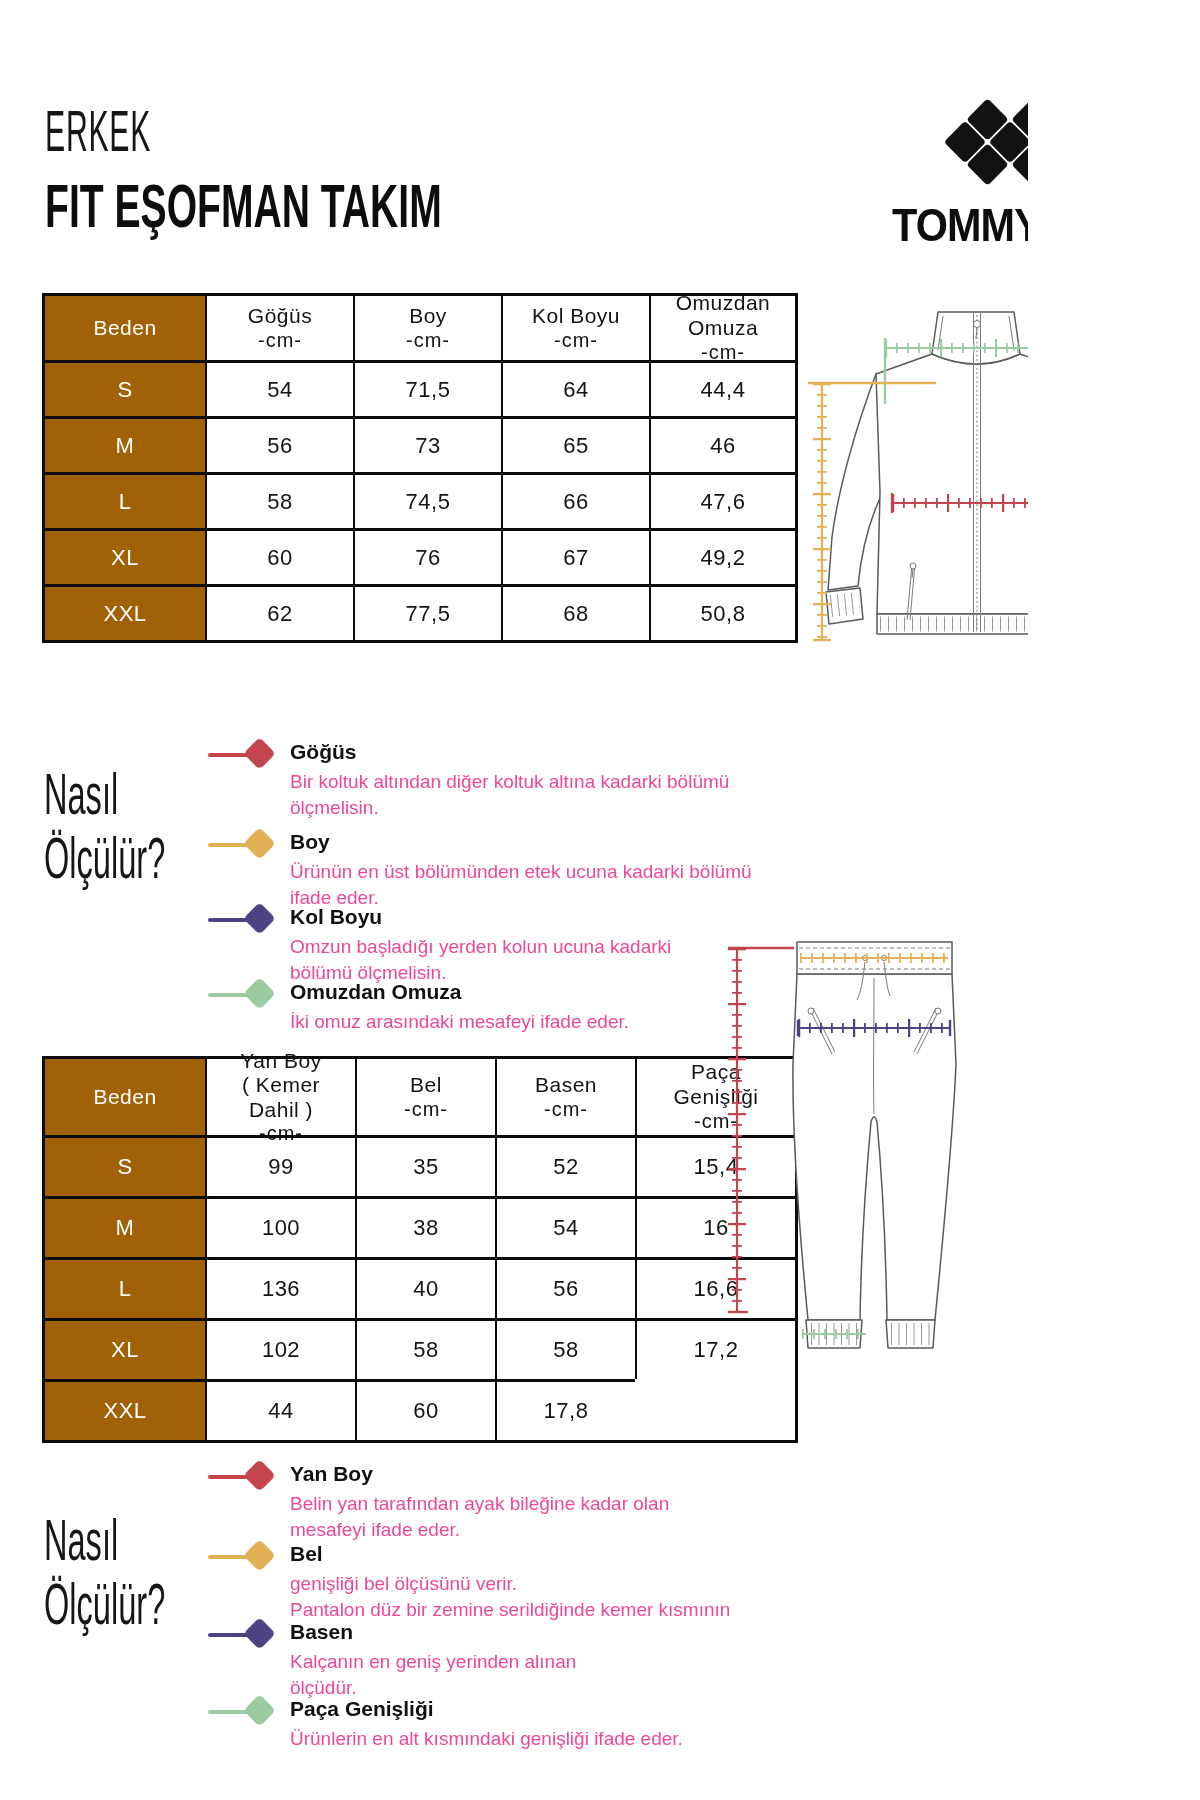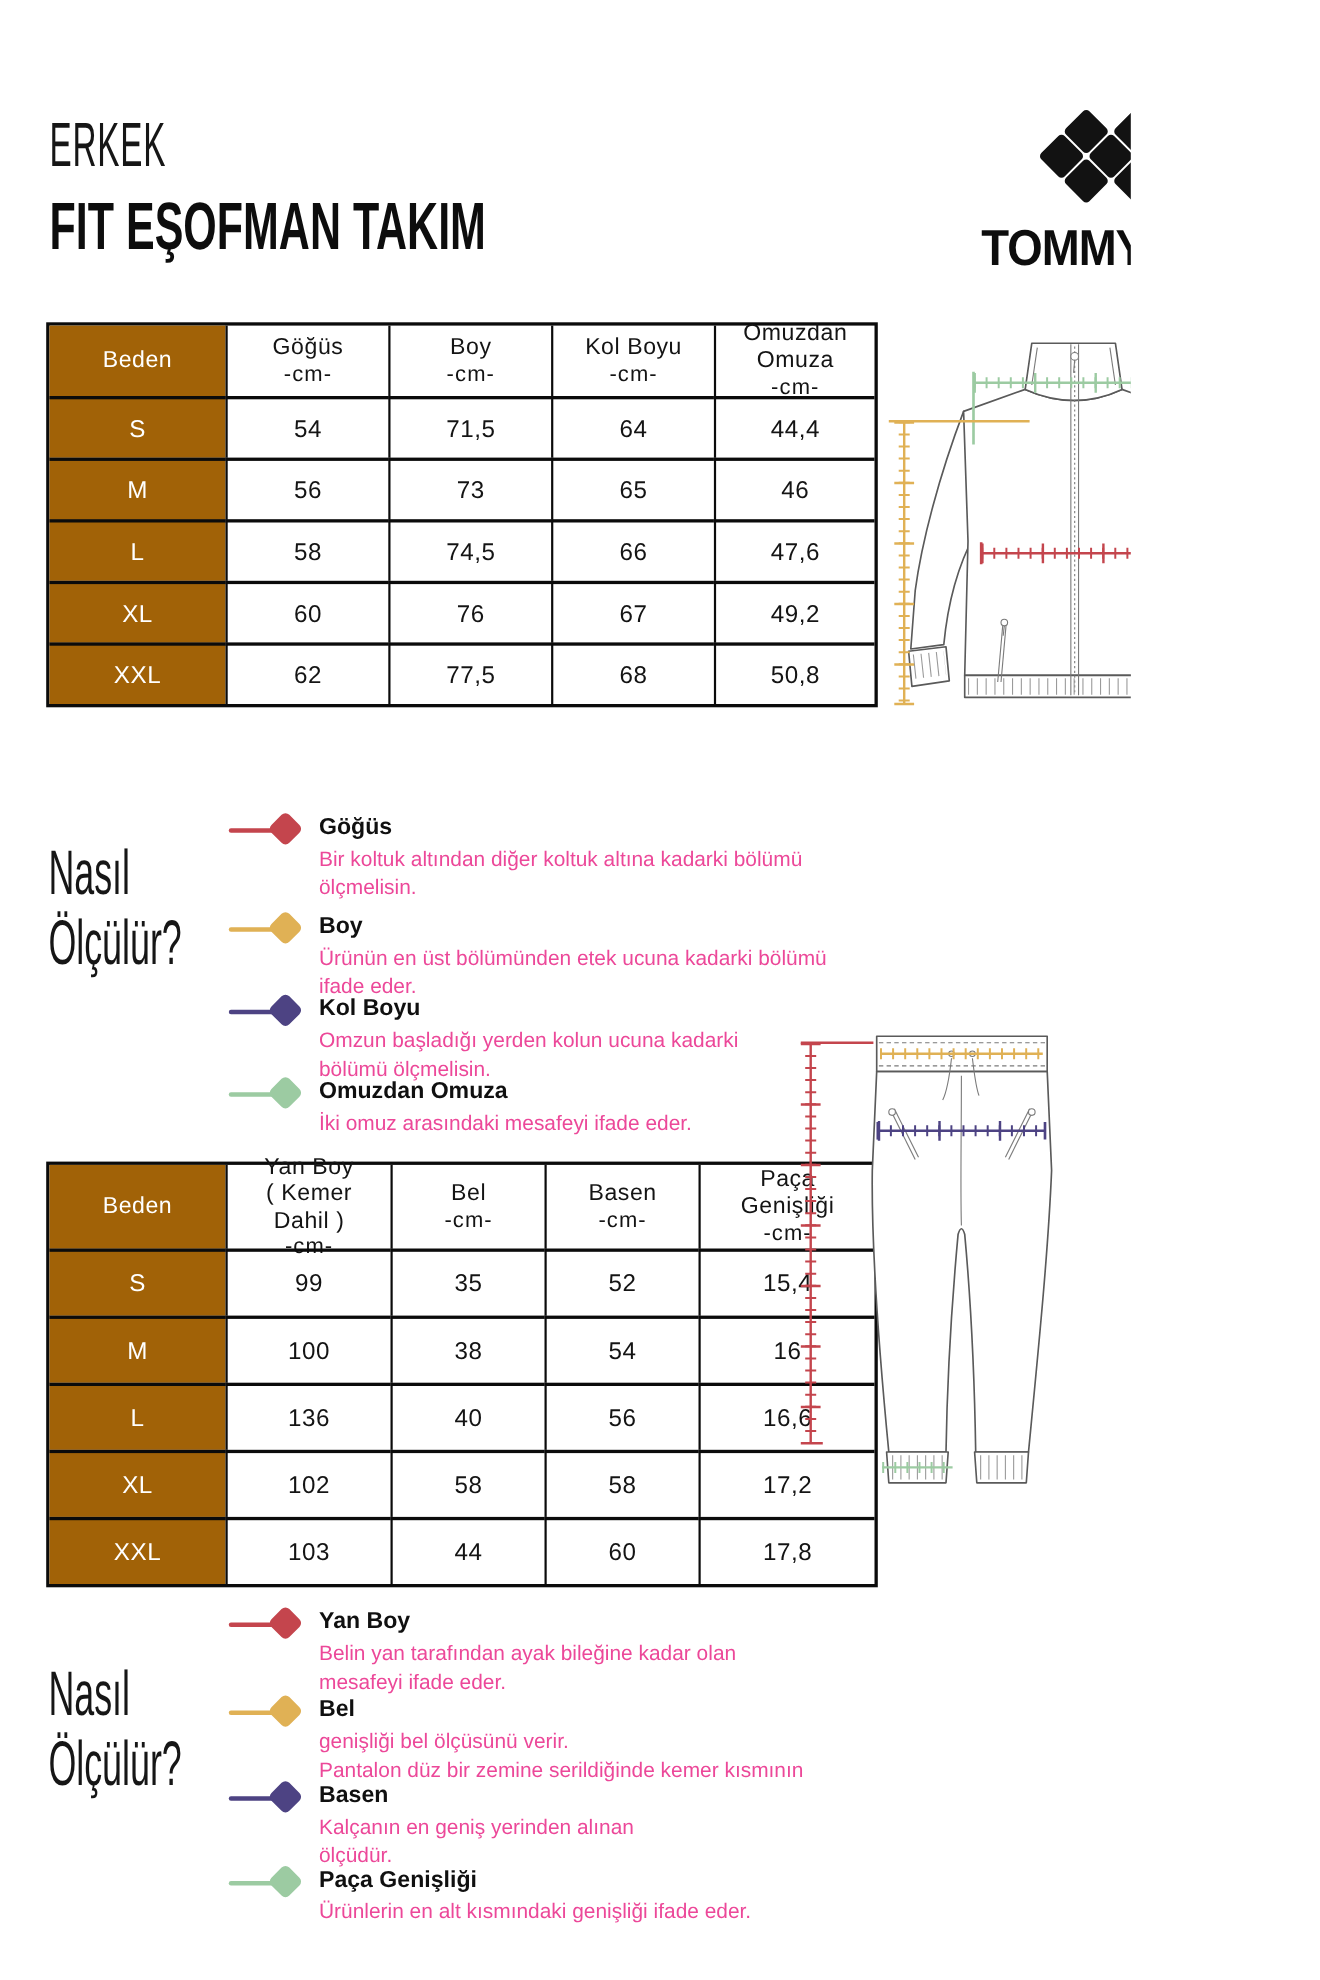--- a/index.html
+++ b/index.html
@@ -292,21 +292,20 @@
     <div class="cell">56</div>
     <div class="cell">16,6</div>
 
     <div class="cell first-col">XL</div>
     <div class="cell">102</div>
     <div class="cell">58</div>
     <div class="cell">58</div>
     <div class="cell">17,2</div>
 
     <div class="cell first-col">XXL</div>
-    <div class="cell">103</div>
     <div class="cell">44</div>
     <div class="cell">60</div>
     <div class="cell">17,8</div>
   </div>
 
   <svg class="diagram" style="left:690px;top:922px;" width="400" height="450" viewBox="0 0 400 450">
     <g class="garment">
 
       <path d="M107,52 L103,142 C102,215 109,305 118,398 L170,398 C171,335 175,265 181,200 Q184,190 187,200 C193,265 196,335 197,398 L245,398 C254,305 263,215 266,142 L262,52 Z"></path>
 

